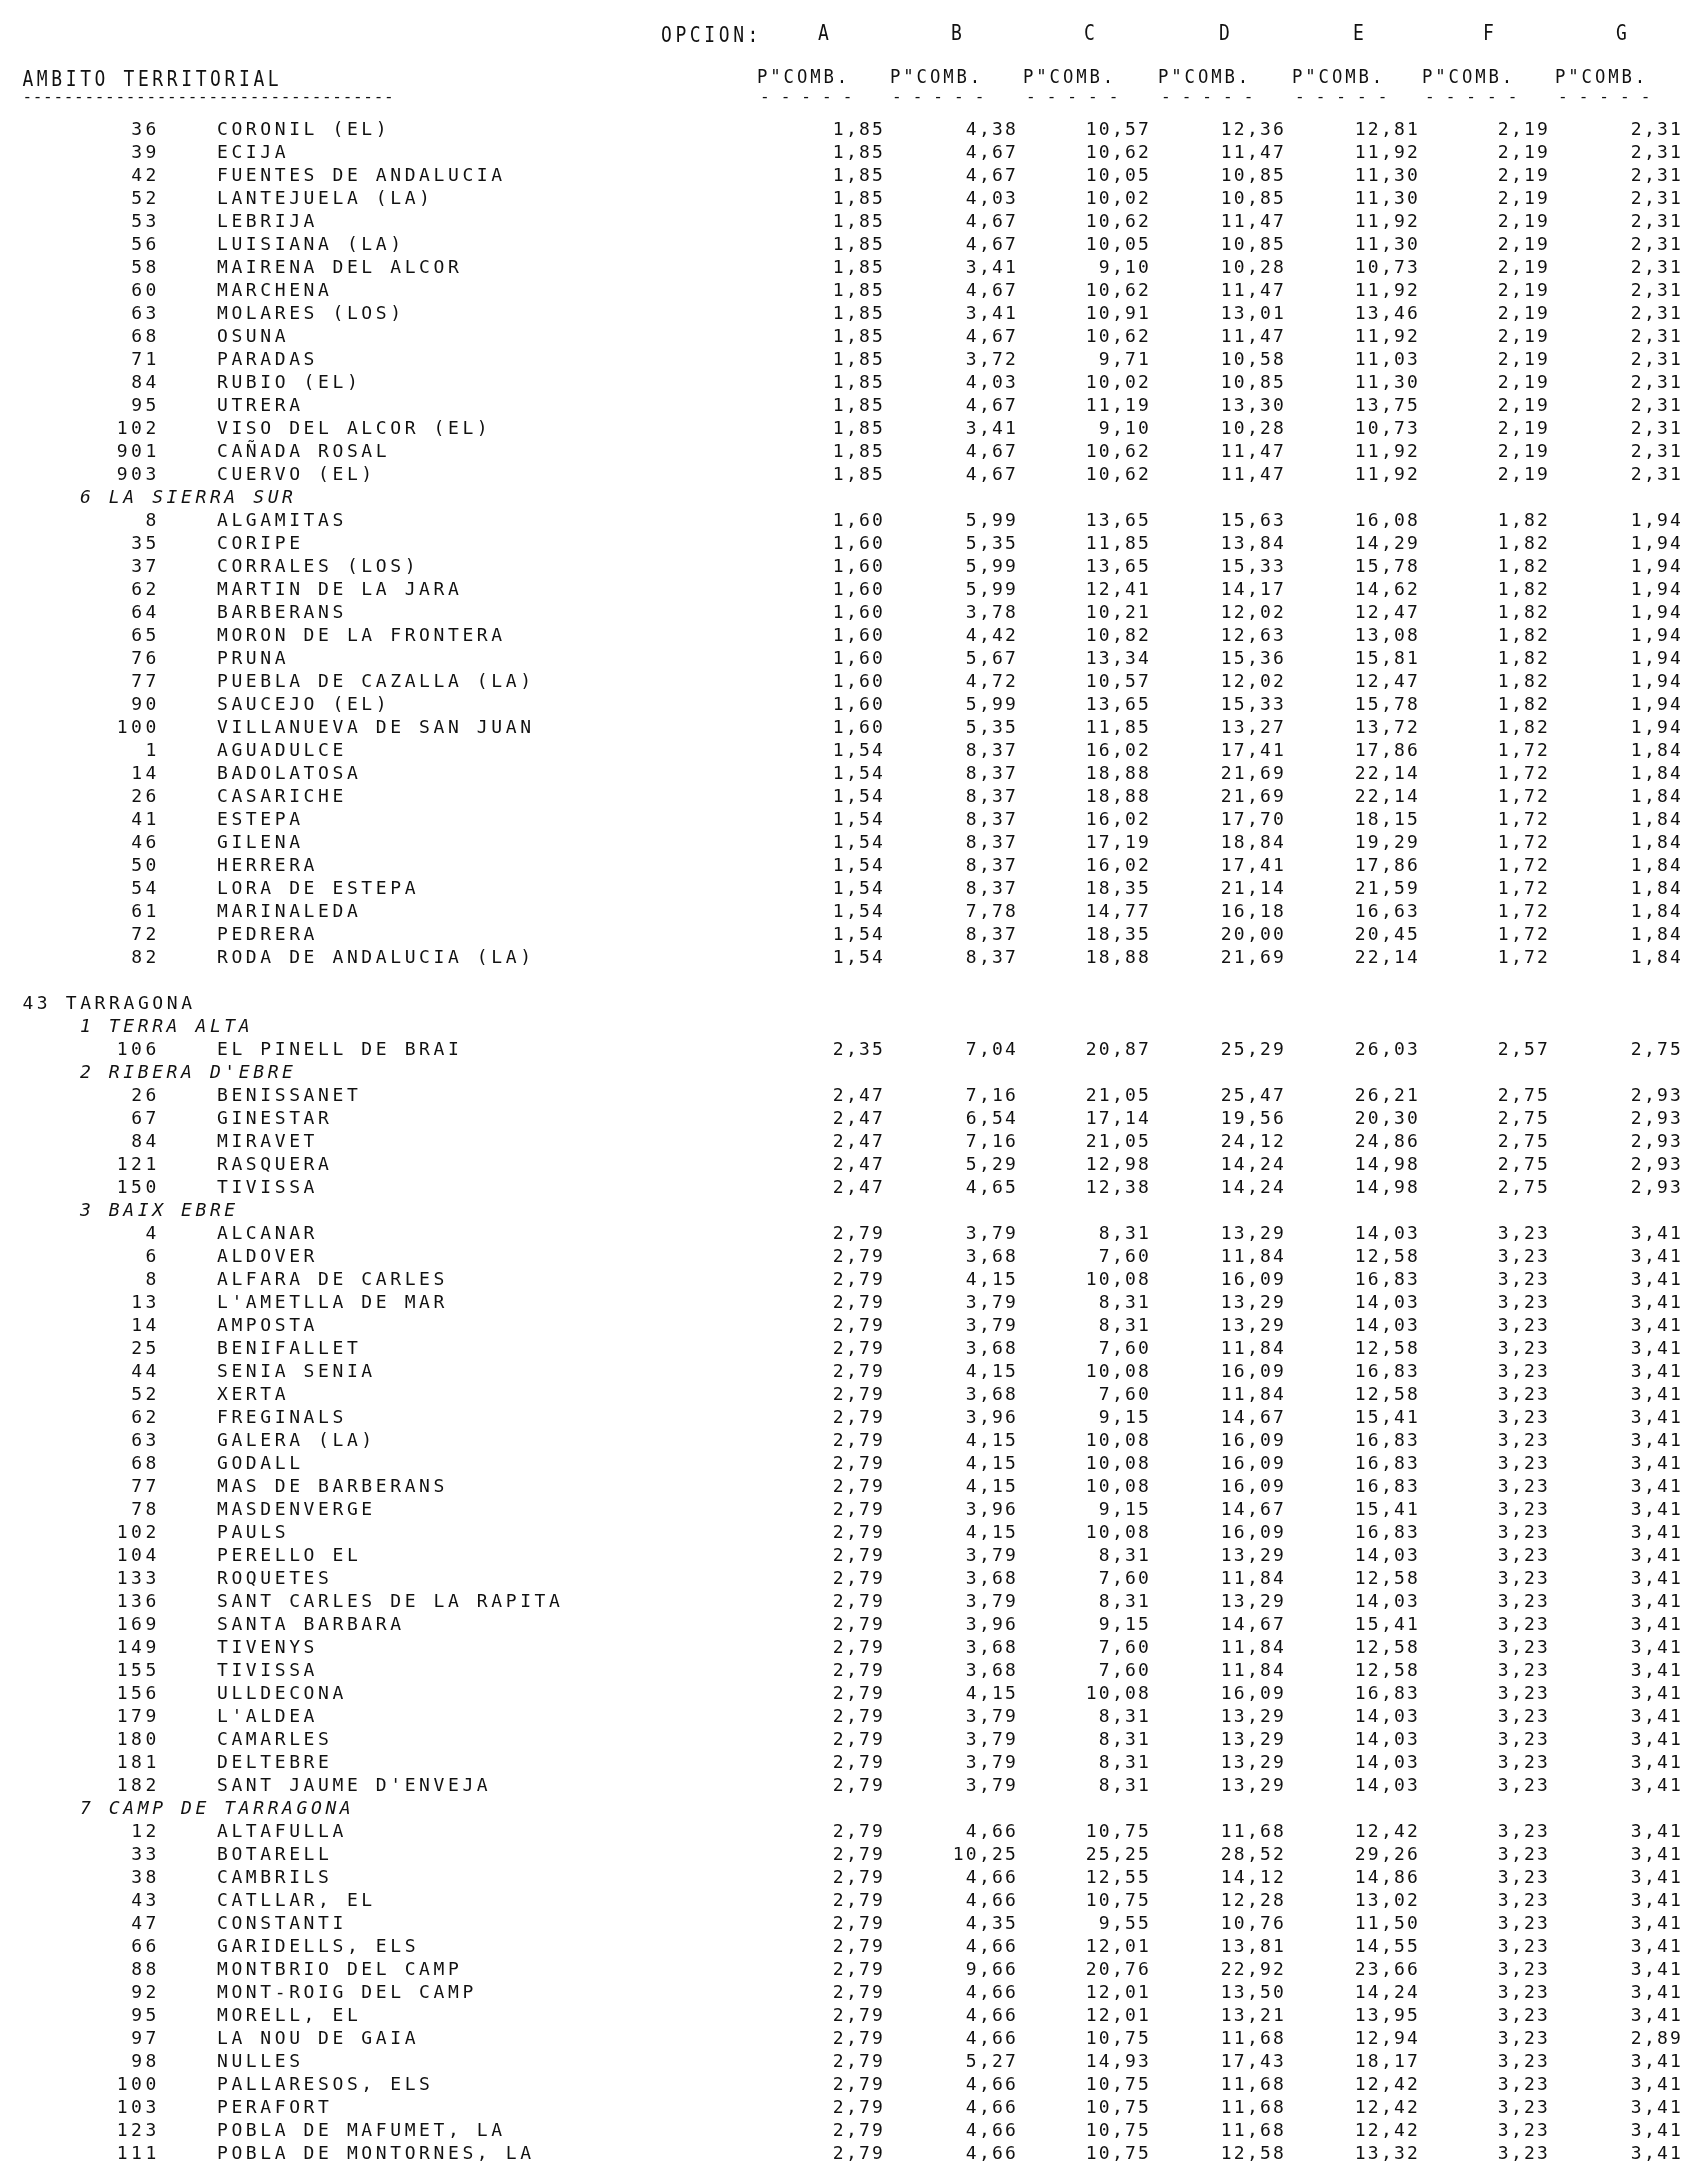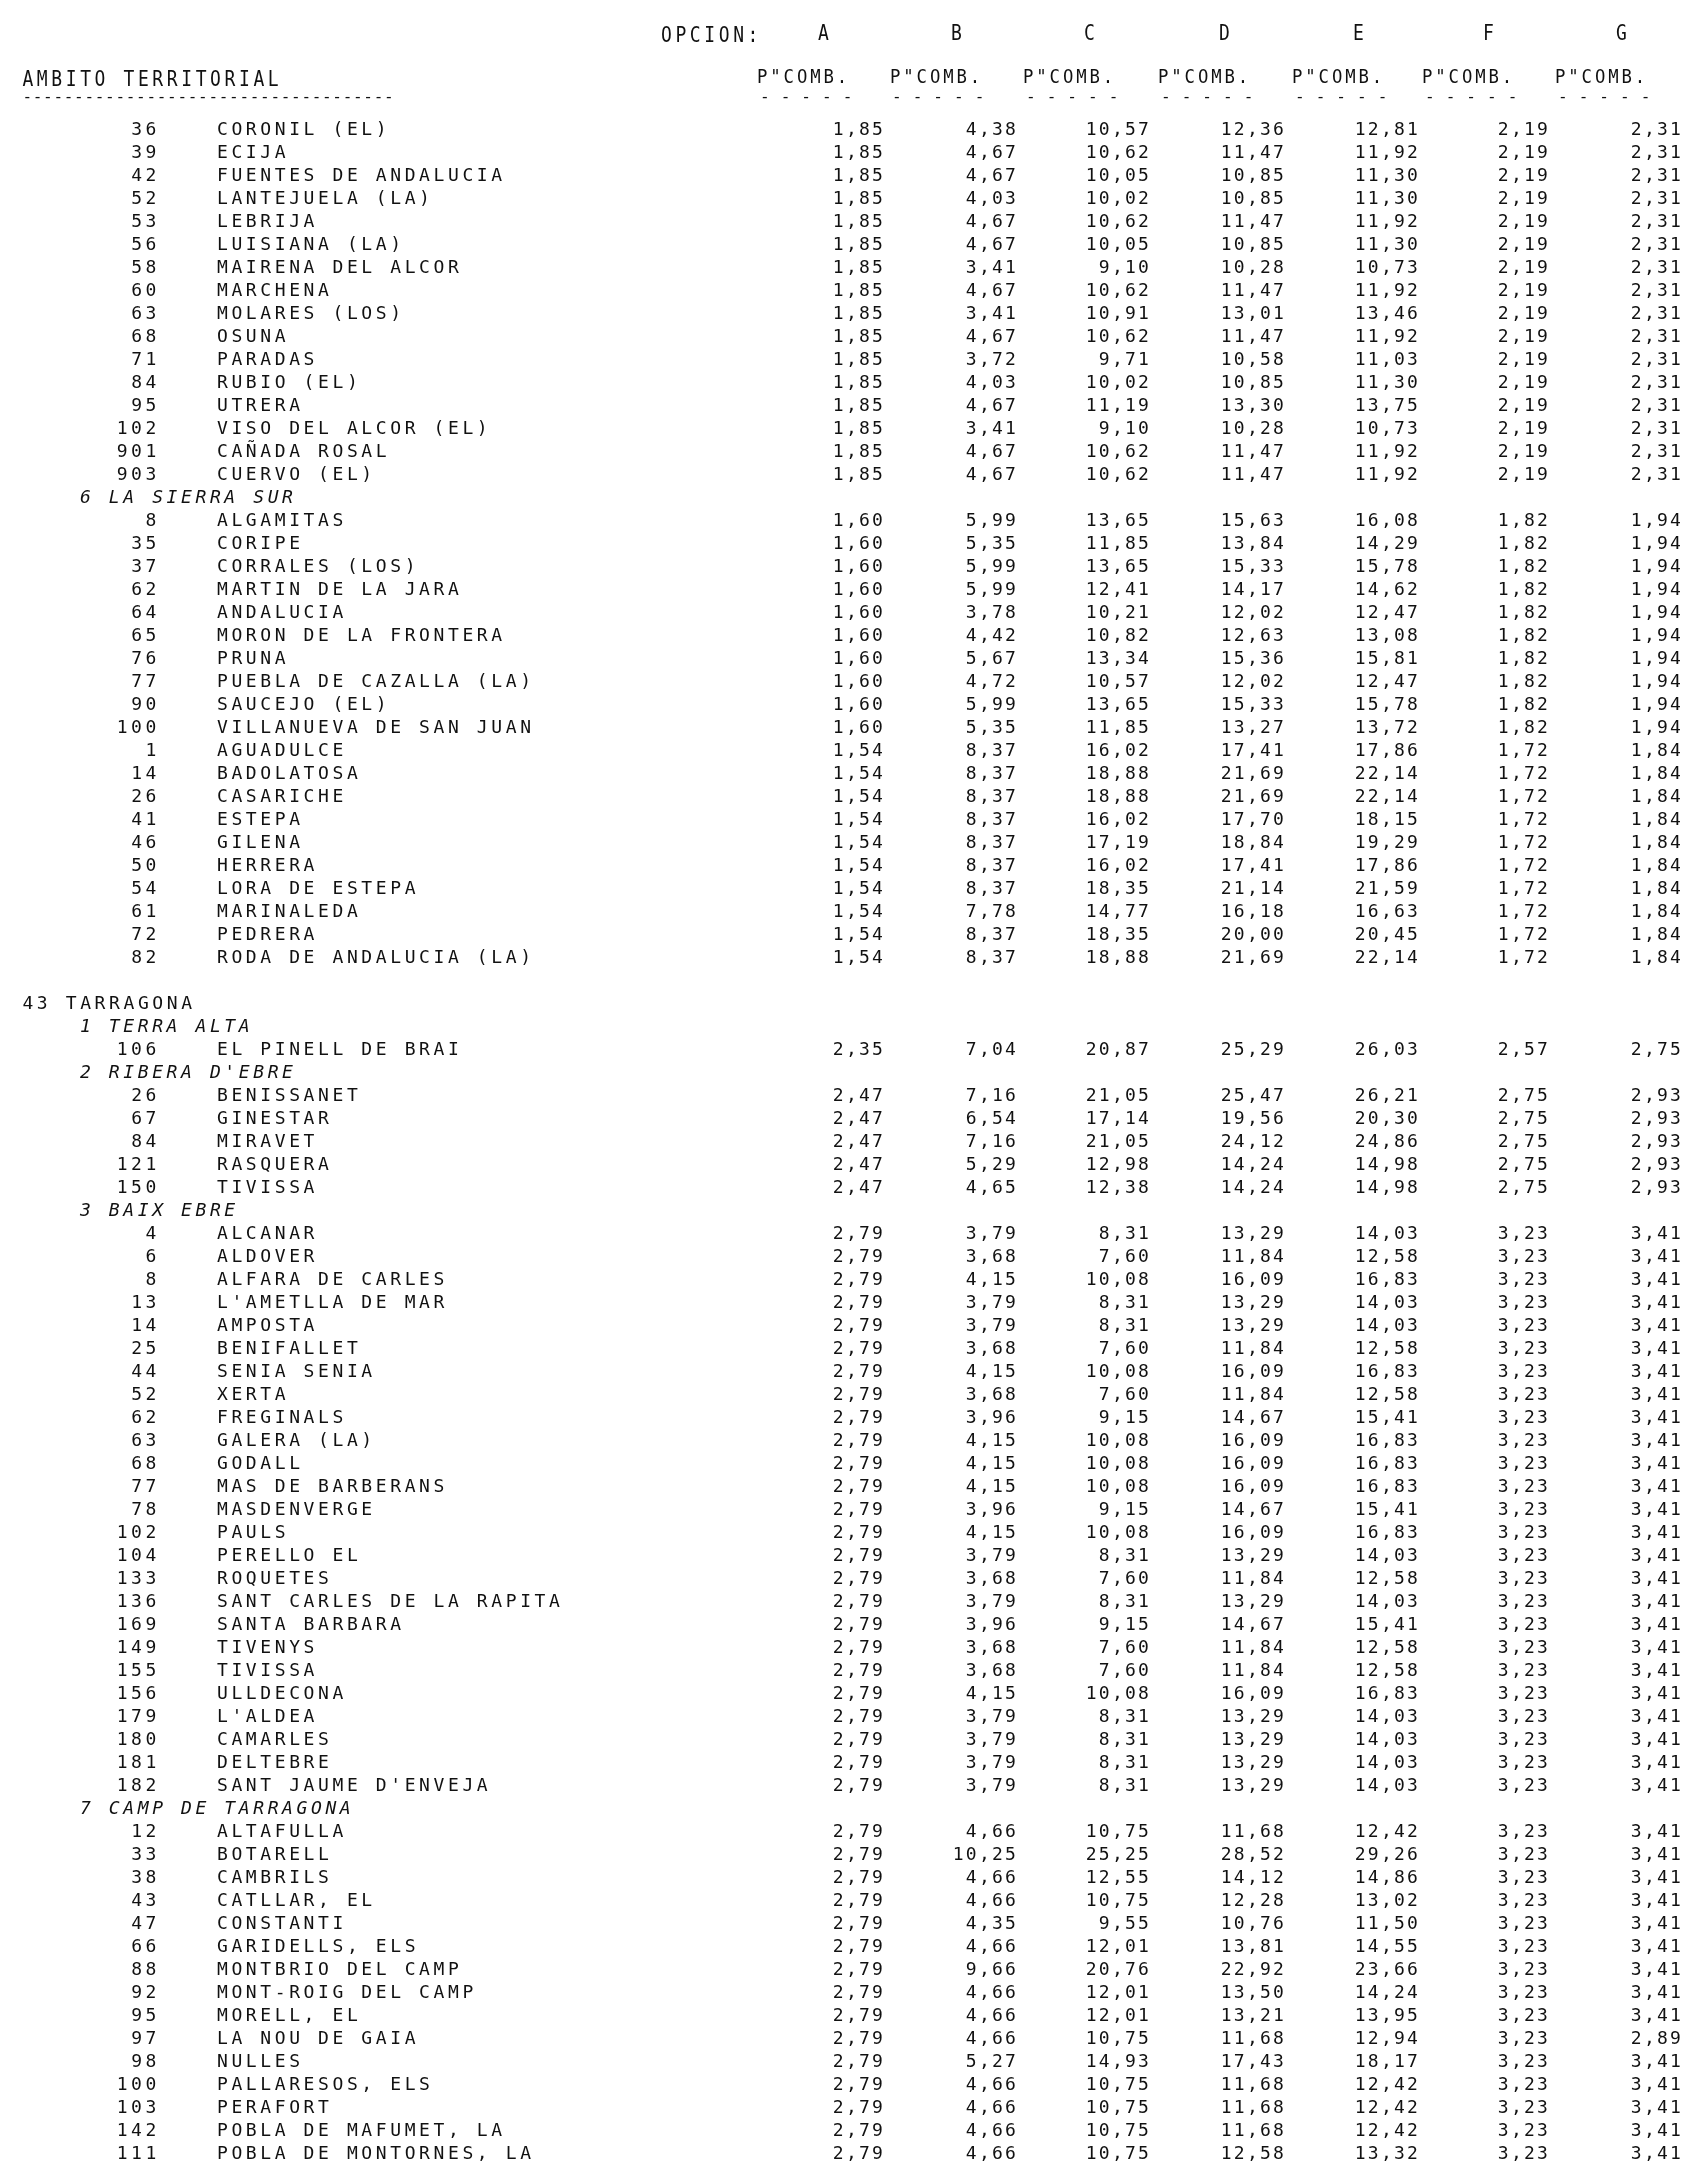--- a/index.html
+++ b/index.html
@@ -283,21 +283,21 @@
         <span class="num c0">1,60</span>
         <span class="num c1">5,99</span>
         <span class="num c2">12,41</span>
         <span class="num c3">14,17</span>
         <span class="num c4">14,62</span>
         <span class="num c5">1,82</span>
         <span class="num c6">1,94</span>
       </div>
       <div class="row">
         <span class="code">64</span>
-        <span class="name">ANDALUCIA</span>
+        <span class="name">BARBERANS</span>
         <span class="num c0">1,60</span>
         <span class="num c1">3,78</span>
         <span class="num c2">10,21</span>
         <span class="num c3">12,02</span>
         <span class="num c4">12,47</span>
         <span class="num c5">1,82</span>
         <span class="num c6">1,94</span>
       </div>
       <div class="row">
         <span class="code">65</span>
@@ -958,21 +958,21 @@
         <span class="name">PERAFORT</span>
         <span class="num c0">2,79</span>
         <span class="num c1">4,66</span>
         <span class="num c2">10,75</span>
         <span class="num c3">11,68</span>
         <span class="num c4">12,42</span>
         <span class="num c5">3,23</span>
         <span class="num c6">3,41</span>
       </div>
       <div class="row">
-        <span class="code">142</span>
+        <span class="code">123</span>
         <span class="name">POBLA DE MAFUMET, LA</span>
         <span class="num c0">2,79</span>
         <span class="num c1">4,66</span>
         <span class="num c2">10,75</span>
         <span class="num c3">11,68</span>
         <span class="num c4">12,42</span>
         <span class="num c5">3,23</span>
         <span class="num c6">3,41</span>
       </div>
       <div class="row">

